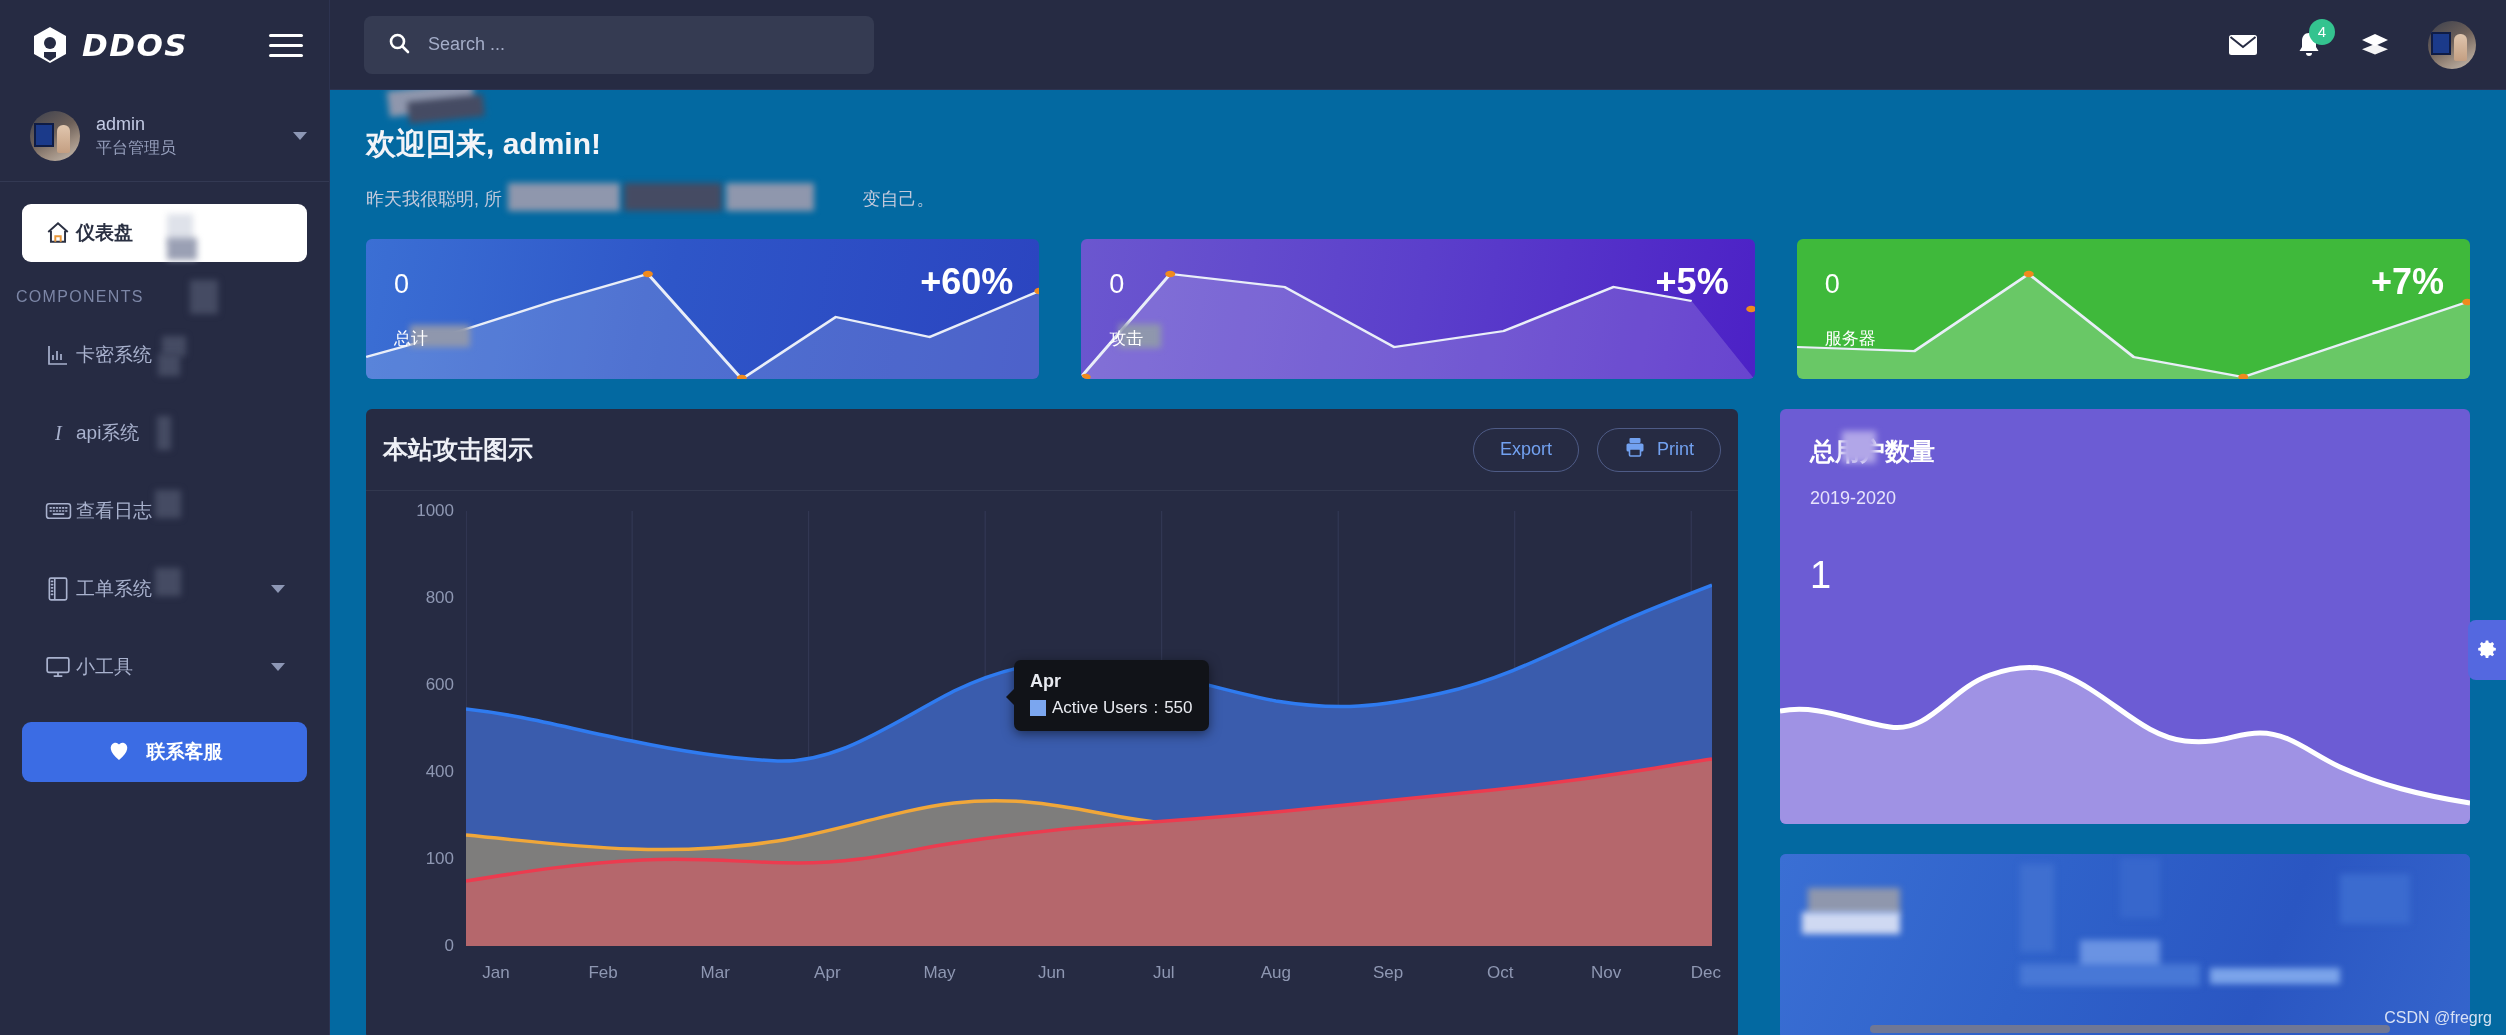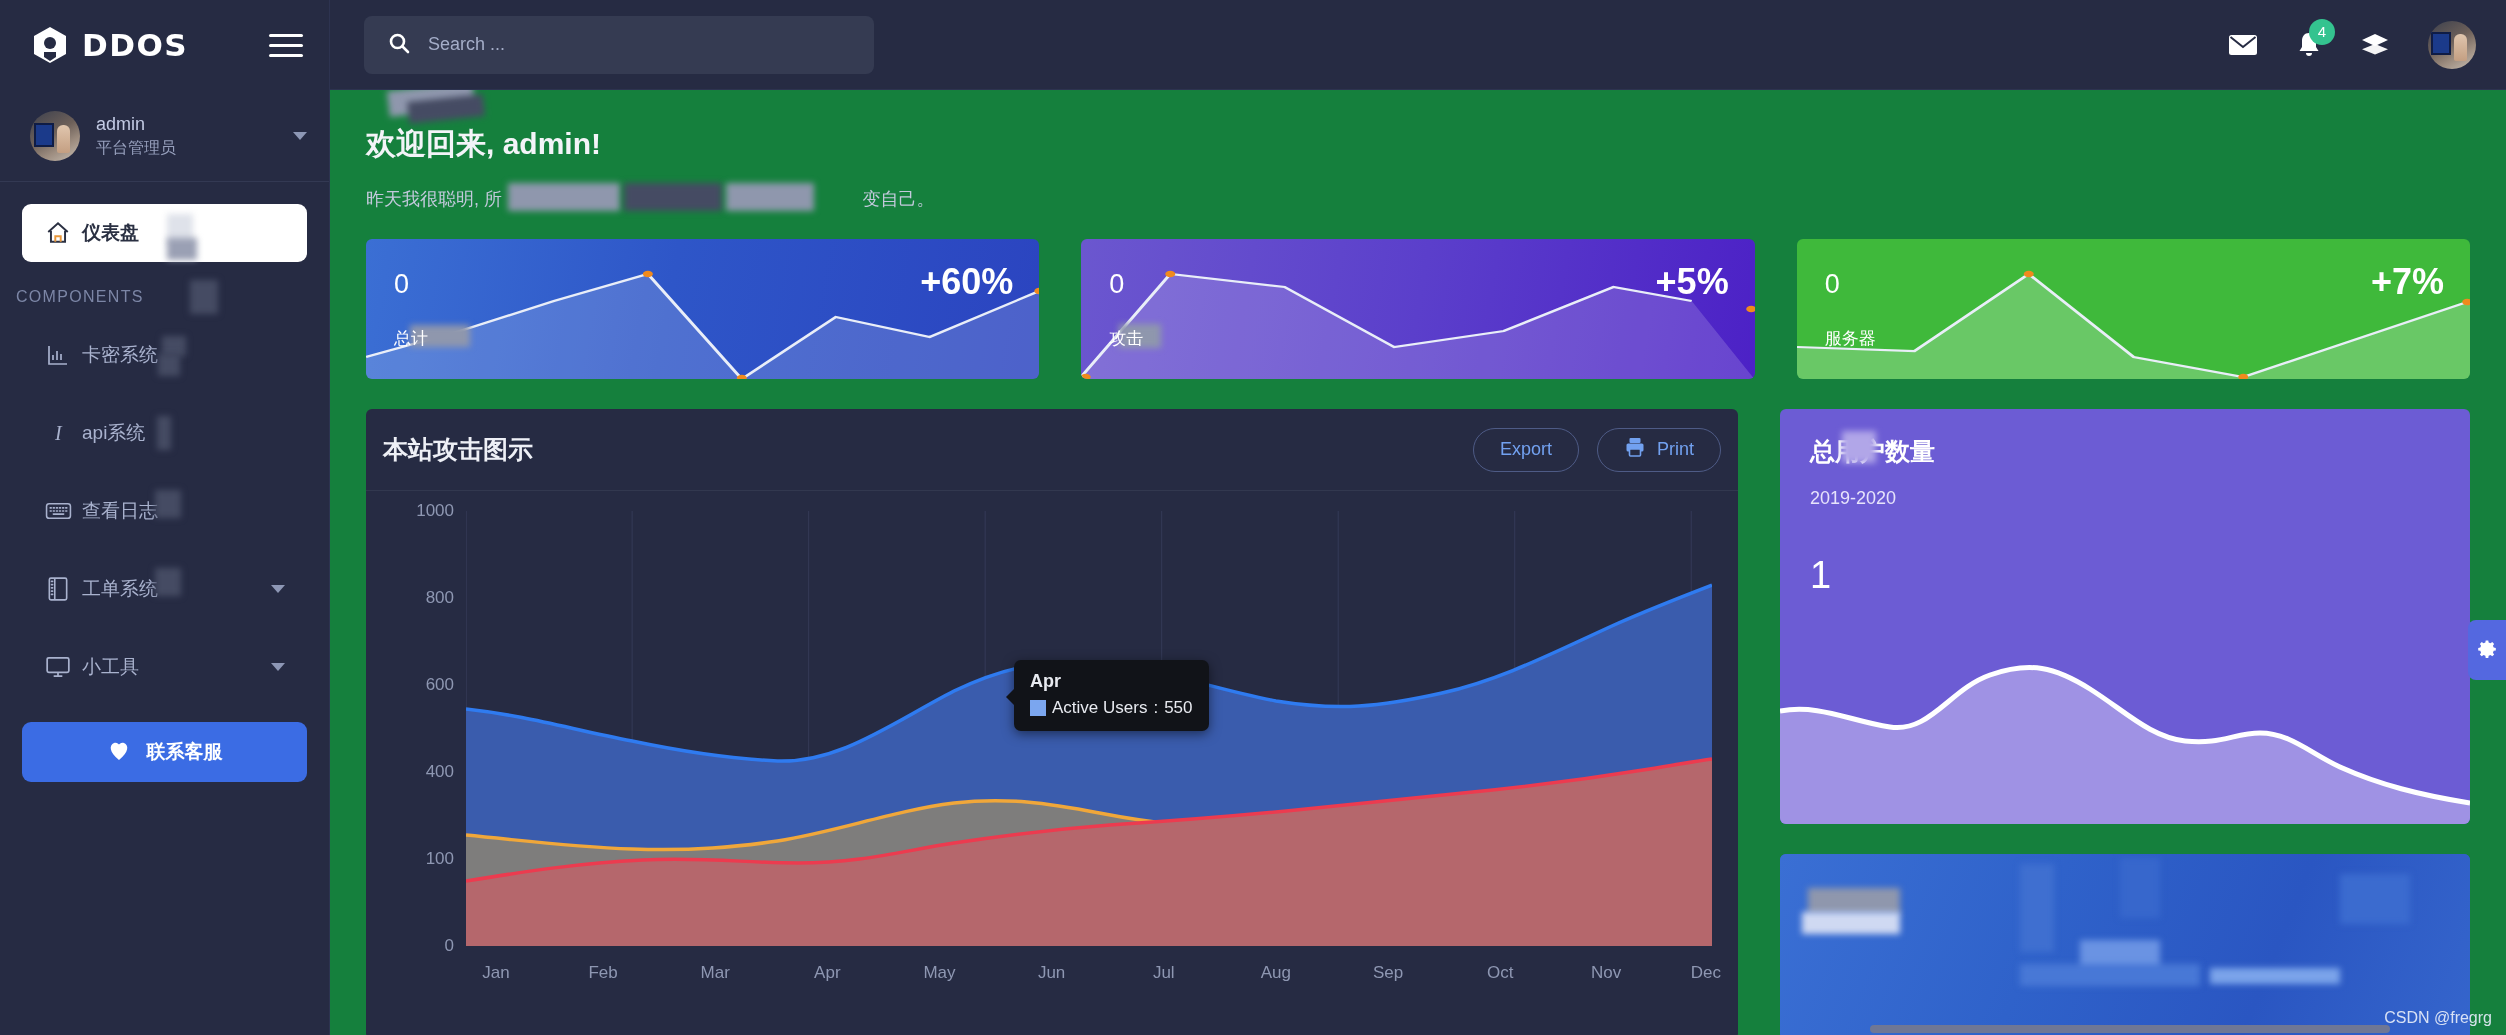--- a/index.html
+++ b/index.html
@@ -21,21 +21,21 @@
   }
   .brand-row {
     height: 90px; display: flex; align-items: center;
     padding: 0 26px 0 30px; justify-content: space-between;
     background: #262b43;
   }
   .brand { display: flex; align-items: center; gap: 12px; }
   .brand-logo { width: 40px; height: 40px; display:block; }
   .brand-text {
     color: #ffffff; font-size: 31px; font-weight: 700;
-    letter-spacing: 1.5px; 
+    letter-spacing: 1.5px; font-style: italic;
     font-family: "DejaVu Sans", sans-serif;
     text-align: center;
   }
   .hamburger { width: 34px; cursor: pointer; display:flex; flex-direction:column; gap:7px; }
   .hamburger span { display:block; height:3px; background:#ffffff; border-radius:2px; }
 
   .user-row {
     height: 92px; display: flex; align-items: center; gap: 16px;
     padding: 0 22px 0 30px;
     border-bottom: 1px solid #333953;
@@ -58,21 +58,21 @@
   .user-name { color:#c3cbe4; font-size:18px; }
   .user-role { color:#97a0bd; font-size:16px; }
   .caret-dn {
     margin-left:auto; width:0; height:0;
     border-left:7px solid transparent; border-right:7px solid transparent;
     border-top:8px solid #8d97b5;
   }
 
   .nav { padding: 22px 0 0 0; flex: 1; }
   .nav-item {
-    display:flex; align-items:center; gap:10px;
+    display:flex; align-items:center; gap:4px;
     height:58px; margin: 0 22px 20px 22px; padding: 0 22px;
     border-radius: 9px; color:#a9b2ce; font-size:19px; cursor:pointer;
     position: relative;
   }
   .nav-item.active { background:#ffffff; color:#2a3042; font-weight:600; }
   .nav-item .ic { width:28px; display:flex; align-items:center; justify-content:center; }
   .nav-item .ic svg { display:block; }
   .nav-caret {
     margin-left:auto; width:0;height:0;
     border-left:7px solid transparent;border-right:7px solid transparent;
@@ -90,21 +90,21 @@
 
   
   .censor {
     position:absolute; background:#5d6480;
     filter: blur(3px); pointer-events:none;
   }
   .censor.lite { background:#8f97ad; }
   .censor.dark { background:#454b63; }
 
   
-  .main { flex:1; height:1035px; display:flex; flex-direction:column; background:#15803d; }
+  .main { flex:1; height:1035px; display:flex; flex-direction:column; background:#0369a1; }
   .topbar {
     height:90px; background:#262b43; display:flex; align-items:center;
     padding: 0 26px 0 34px; gap:20px;
     border-bottom: 1px solid #2d3350;
   }
   .search-box {
     width: 510px; height:58px; background:#353b52; border-radius:8px;
     display:flex; align-items:center; gap:18px; padding: 0 24px;
   }
   .search-box input {

